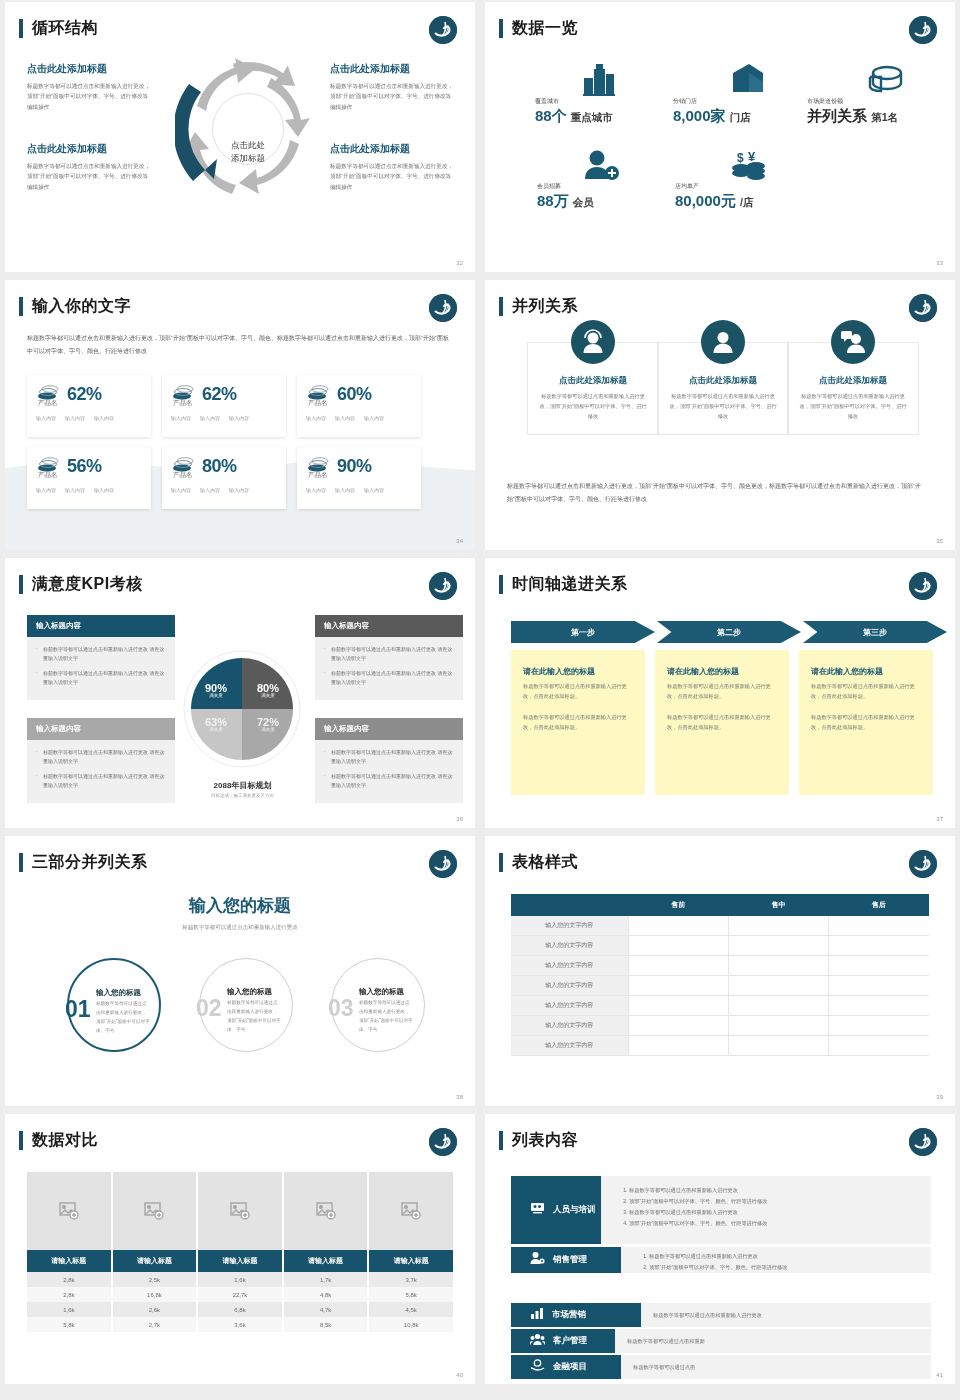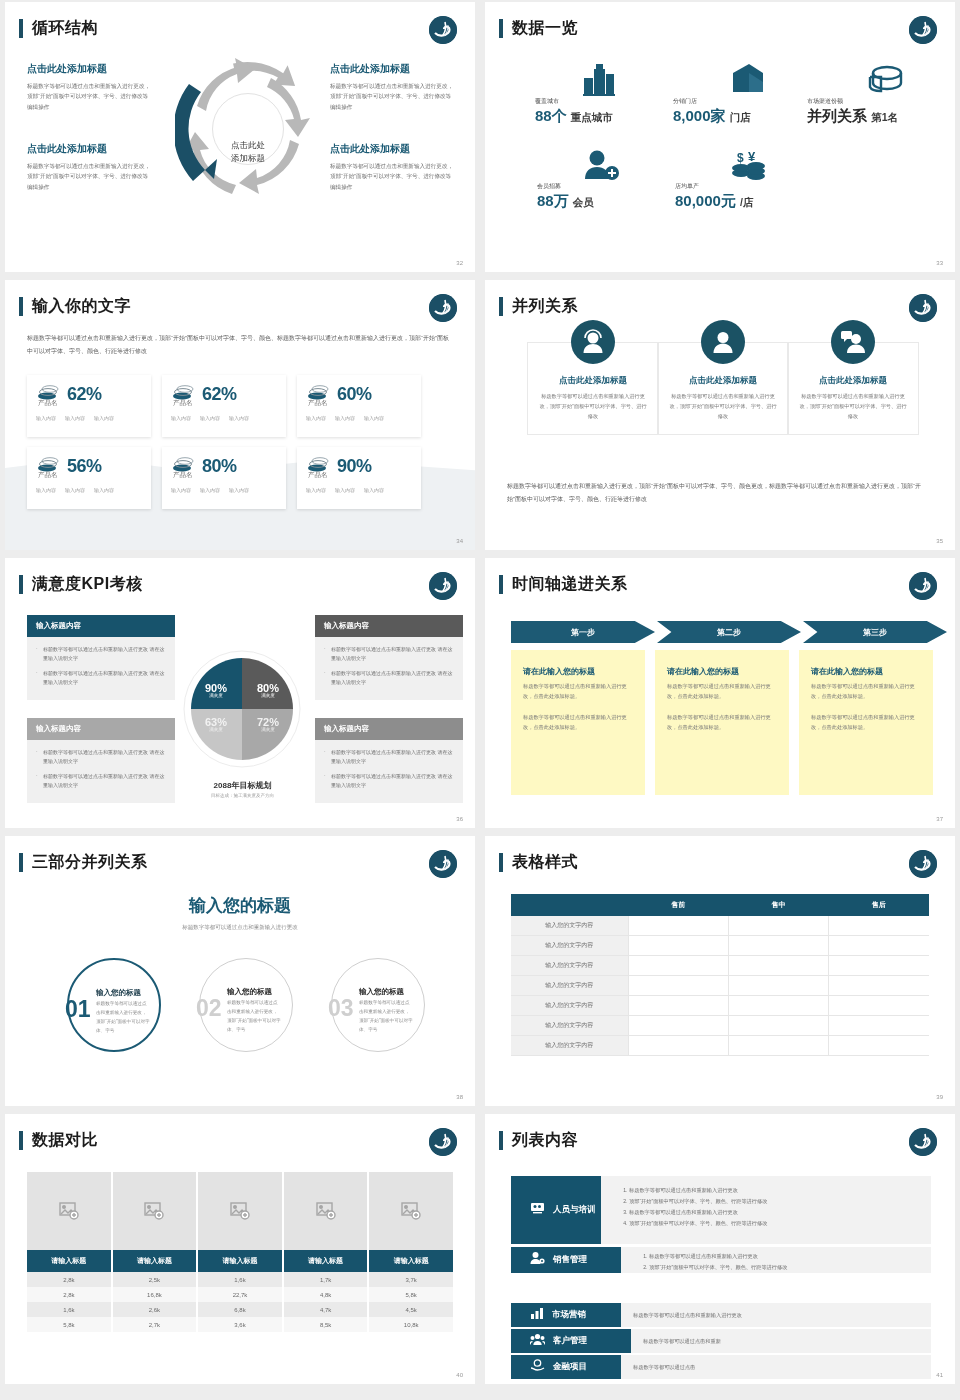--- a/index.html
+++ b/index.html
@@ -817,35 +817,35 @@
       <div class="lright" style="padding:4px 12px;">
           <ol>
         <li>标题数字等都可以通过点击和重新输入进行更改</li>
         <li>顶部“开始”面板中可以对字体、字号、颜色、行距等进行修改</li>
       </ol>
         </div>
     </div>
 
 
     <div class="lrow" style="left:26px;top:189px;width:420px;height:24px;">
-      <div class="lleft" style="width:110px;">
+      <div class="lleft" style="width:130px;">
         <span><svg width="14" height="13" viewBox="0 0 14 13" fill="#fff">
               <rect x="1" y="7" width="3" height="5"></rect>
               <rect x="5.5" y="4" width="3" height="8"></rect>
               <rect x="10" y="1" width="3" height="11"></rect>
             </svg></span>
         <span class="lt">市场营销</span>
       </div>
       <div class="lright" style="display:flex;align-items:center;padding:0 12px;">
         <p>标题数字等都可以通过点击和重新输入进行更改</p>
       </div>
     </div>
 
     <div class="lrow" style="left:26px;top:215px;width:420px;height:24px;">
-      <div class="lleft" style="width:120px;">
+      <div class="lleft" style="width:104px;">
         <span><svg width="15" height="13" viewBox="0 0 15 13" fill="#fff">
               <circle cx="7.5" cy="3.5" r="2.6"></circle>
               <circle cx="2.5" cy="5" r="2"></circle>
               <circle cx="12.5" cy="5" r="2"></circle>
               <path d="M3.3 12c0-2.6 1.9-4 4.2-4s4.2 1.4 4.2 4z"></path>
               <path d="M0 11.5c0-1.8 1-2.9 2.5-2.9M15 11.5c0-1.8-1-2.9-2.5-2.9" stroke="#fff" stroke-width="1.4" fill="none"></path>
             </svg></span>
         <span class="lt">客户管理</span>
       </div>
       <div class="lright" style="display:flex;align-items:center;padding:0 12px;">

